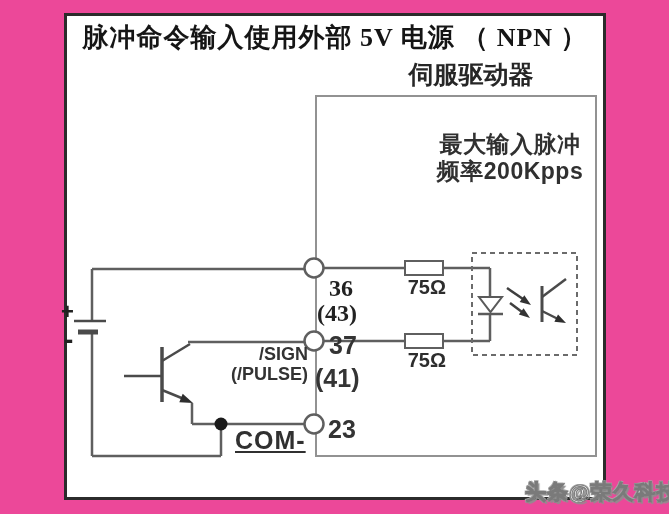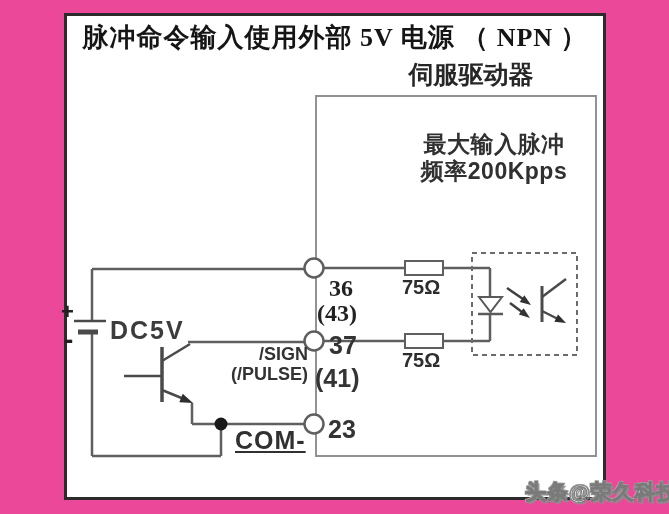--- a/index.html
+++ b/index.html
@@ -19,38 +19,38 @@
   }
   #servo-label{
     left:330px;top:58px;width:282px;text-align:center;
     font-family:"Liberation Serif",serif;font-weight:600;font-size:25px;color:#262626;
   }
   #servo-box{
     left:315px;top:95px;width:282px;height:362px;box-sizing:border-box;
     border:2px solid #929292;background:#fff;
   }
   #max-pulse{
-    left:404px;top:131px;width:180px;text-align:center;
+    left:420px;top:131px;width:180px;text-align:center;
     font-size:23px;font-weight:bold;color:#303030;line-height:27px;letter-spacing:0.5px;
   }
   svg.overlay{left:0;top:0;width:669px;height:514px;}
   .lbl{position:absolute;white-space:nowrap;}
   .sans-lbl{font-size:25px;font-weight:bold;color:#343434;}
   .serif-lbl{font-family:"Liberation Serif",serif;font-size:24px;font-weight:bold;color:#222;}
   #dc5v-label{left:110px;top:316px;font-size:25px;font-weight:bold;color:#3c3c3c;letter-spacing:2px;}
   #plus-label{left:61px;top:299px;font-size:22px;font-weight:bold;color:#222;}
   #minus-label{left:64px;top:324px;font-size:28px;font-weight:bold;color:#222;}
   #signal-label{left:190px;top:344px;width:118px;text-align:right;font-size:18px;font-weight:bold;color:#333;line-height:20px;}
   #com-label{left:235px;top:426px;font-size:25px;font-weight:bold;color:#303030;letter-spacing:1px;text-decoration:underline;}
   #pin36-num{left:329px;top:275px;}
   #pin36-alt{left:317px;top:300px;}
   #pin37-num{left:329px;top:331px;}
   #pin37-alt{left:315px;top:364px;}
   #pin45-num{left:328px;top:415px;}
-  .res-lbl{width:44px;text-align:left;font-size:20px;font-weight:bold;color:#2d2d2d;}
+  .res-lbl{width:44px;text-align:right;font-size:20px;font-weight:bold;color:#2d2d2d;}
   #res1-label{left:402px;top:276px;}
   #res2-label{left:402px;top:349px;}
   #watermark{
     left:525px;top:478px;font-size:21px;font-weight:bold;color:#fff;letter-spacing:1px;
     -webkit-text-stroke:1px #7a7a7a;
     text-shadow:2px 2px 1px #8f8f8f,-1px -1px 0 #aaa,1px -1px 0 #aaa,-1px 1px 0 #9a9a9a;
   }
 </style>
 </head>
 <body>
@@ -130,21 +130,20 @@
 
     <g fill="#fff" stroke="#5f5f5f" stroke-width="2.5">
       <circle cx="314" cy="268" r="9.5"></circle>
       <circle cx="314" cy="341" r="9.5"></circle>
       <circle cx="314" cy="424" r="9.5"></circle>
     </g>
   </svg>
 
   <div id="plus-label" class="lbl">+</div>
   <div id="minus-label" class="lbl">-</div>
-  <div id="dc5v-label" class="lbl">DC5V</div>
 
   <div id="signal-label" class="lbl">
     <div>/SIGN</div>
     <div>(/PULSE)</div>
   </div>
 
   <div id="com-label" class="lbl">COM-</div>
 
   <div id="pin36-num" class="lbl serif-lbl">36</div>
   <div id="pin36-alt" class="lbl serif-lbl">(43)</div>

